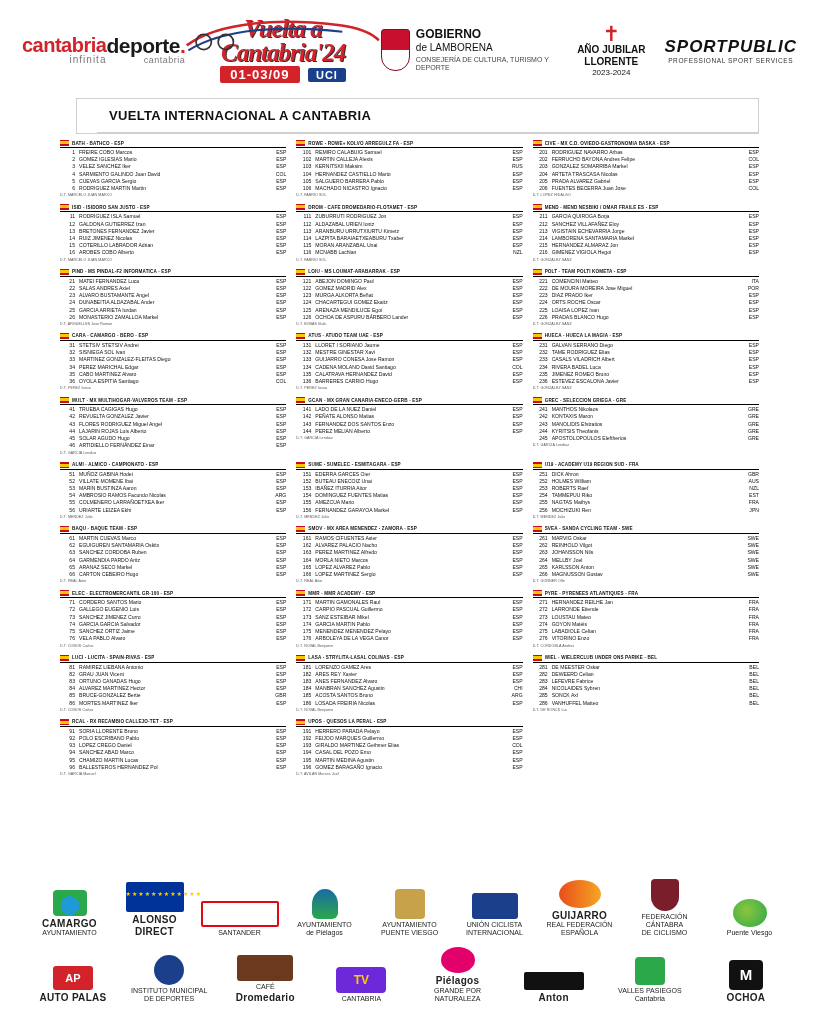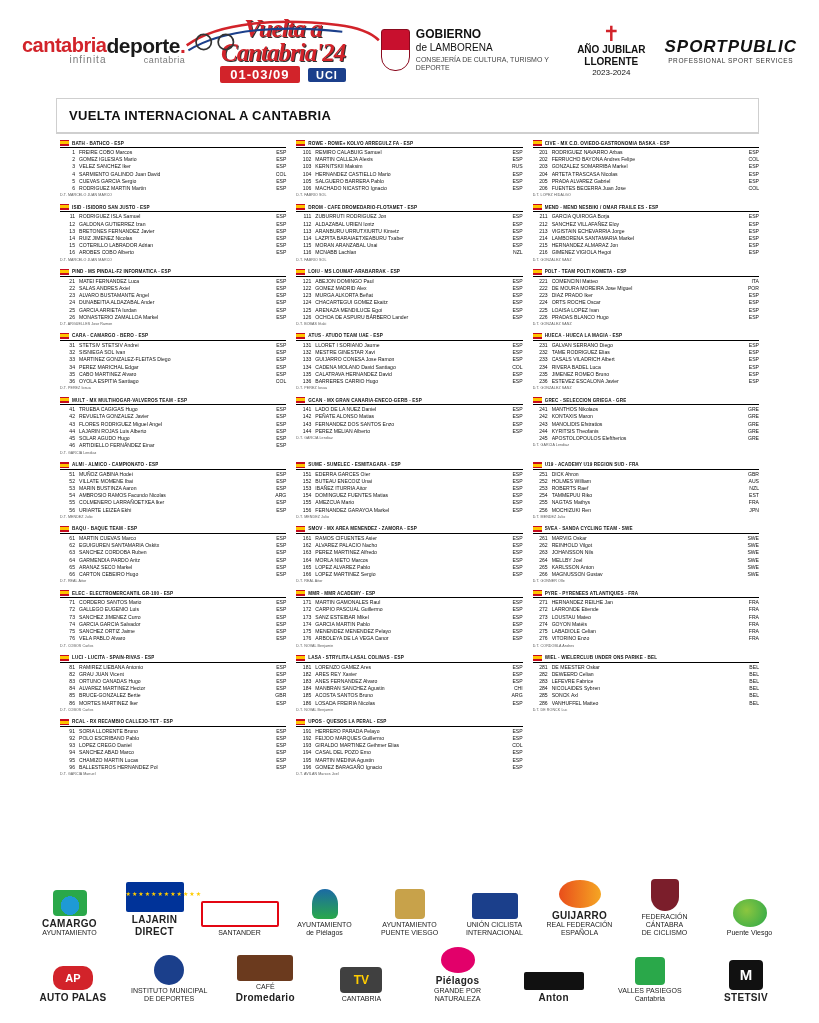--- a/index.html
+++ b/index.html
@@ -25,21 +25,21 @@
   .gob-text .l3{font-size:7px;color:#444;margin-top:2px;}
   .jubilar{text-align:center;font-size:9px;line-height:1.2;}
   .jubilar .cross{color:#d2232a;font-size:21px;line-height:1;}
   .jubilar .t1{font-weight:700;font-size:10px;}
   .jubilar .t2{font-size:8px;}
   .sportpublic{text-align:center;}
   .sportpublic .sp1{font-size:17px;font-weight:700;font-style:italic;letter-spacing:1px;}
   .sportpublic .sp2{font-size:6.5px;letter-spacing:.6px;color:#333;}
 
   
-  .titlebox{margin:6px 60px 0 56px;border:1px solid #cfcfcf;}
+  .titlebox{margin:6px 60px 0 76px;border:1px solid #cfcfcf;padding-left:20px;}
   .titlebox .t1{font-size:13px;font-weight:700;padding:9px 12px;border-bottom:1px solid #cfcfcf;letter-spacing:.3px;}
   .titlebox .t2{font-size:12px;font-weight:700;padding:8px 12px;letter-spacing:.3px;}
 
   
   .grid{margin:6px 60px 0 60px;display:grid;grid-template-columns:1fr 1fr 1fr;column-gap:10px;row-gap:0;}
   .team{margin-bottom:7px;break-inside:avoid;}
   .team-head{display:flex;align-items:center;gap:3px;border-bottom:1px solid #000;padding-bottom:1px;}
   .flag{width:9px;height:6px;flex:0 0 auto;background:#d2232a;}
   .flag.esp{background:linear-gradient(#c60b1e 25%,#ffc400 25%,#ffc400 75%,#c60b1e 75%);}
   .team-name{font-size:4.6px;font-weight:700;letter-spacing:.15px;white-space:nowrap;overflow:hidden;text-overflow:ellipsis;}
@@ -59,24 +59,24 @@
   .m-camargo{width:34px;height:26px;background:radial-gradient(circle at 50% 60%,#1e9ad6 0 40%,#2aa84a 41% 100%);border-radius:4px;}
   .m-europe{width:58px;height:30px;background:#003399;border-radius:2px;position:relative;}
   .m-europe:after{content:"★★★★★★★★★★★★";position:absolute;inset:0;color:#ffcc00;font-size:6px;letter-spacing:1px;text-align:center;padding-top:9px;}
   .m-santander{width:74px;height:22px;border:2px solid #e30613;border-radius:2px;color:#e30613;font-size:9px;font-weight:700;line-height:18px;}
   .m-pielagos{width:26px;height:30px;background:linear-gradient(#1b6aa5,#2aa84a);border-radius:50% 50% 6px 6px;}
   .m-puentev{width:30px;height:30px;background:#c8a24a;border-radius:4px;}
   .m-uci{width:46px;height:26px;background:#1b3f8b;border-radius:3px;color:#fff;font-size:12px;font-weight:700;line-height:26px;}
   .m-rfec{width:42px;height:28px;background:linear-gradient(90deg,#e94e1b,#f5a623);border-radius:50%;}
   .m-fcc{width:28px;height:32px;background:#7b1e2b;border-radius:4px 4px 14px 14px;}
   .m-viesgo{width:34px;height:28px;background:radial-gradient(circle at 40% 40%,#8cc63f,#2aa84a);border-radius:50%;}
-  .m-autopalas{width:40px;height:24px;background:#d2232a;border-radius:10px;color:#fff;font-size:11px;font-weight:700;line-height:24px;}
+  .m-autopalas{width:40px;height:24px;background:#d2232a;border-radius:3px;color:#fff;font-size:11px;font-weight:700;line-height:24px;}
   .m-imd{width:30px;height:30px;background:#1b3f8b;border-radius:50%;}
   .m-dromedario{width:56px;height:26px;background:#6b3a1e;border-radius:3px;color:#fff;font-size:9px;font-style:italic;font-weight:700;line-height:26px;}
-  .m-tv{width:42px;height:26px;background:#404040;border-radius:4px;color:#ffcc00;font-size:12px;font-weight:700;line-height:26px;}
+  .m-tv{width:50px;height:26px;background:#6d28d9;border-radius:4px;color:#ffcc00;font-size:12px;font-weight:700;line-height:26px;}
   .m-pielagos2{width:34px;height:26px;background:#e2006a;border-radius:50%;}
   .m-spiuk{width:60px;height:18px;background:#111;border-radius:2px;color:#fff;font-size:11px;font-weight:700;line-height:18px;letter-spacing:1px;}
   .m-valles{width:30px;height:28px;background:#2aa84a;border-radius:4px;}
   .m-maglia{width:34px;height:30px;background:#111;border-radius:4px;color:#fff;font-size:15px;font-weight:700;line-height:30px;}
 </style>
 </head>
 <body>
 
 <div class="page">
 
@@ -1244,21 +1244,21 @@
             <span class="nat">ESP</span>
           </div>
         </div>
         <div class="dirname">D.T. AVILAN Marcos Joel</div>
       </div>
     </div>
 
   <div class="footer">
     <div class="sprow">
       <div class="sp"><span class="mark m-camargo"></span><span class="big">CAMARGO</span><div>AYUNTAMIENTO</div></div>
-      <div class="sp"><span class="mark m-europe"></span><span class="big">LAJARIN DIRECT</span></div>
+      <div class="sp"><span class="mark m-europe"></span><span class="big">ALONSO DIRECT</span></div>
       <div class="sp"><span class="mark m-santander"></span><span>SANTANDER</span></div>
       <div class="sp"><span class="mark m-pielagos"></span><span>AYUNTAMIENTO</span><div>de Piélagos</div></div>
       <div class="sp"><span class="mark m-puentev"></span><span>AYUNTAMIENTO</span><div>PUENTE VIESGO</div></div>
       <div class="sp">
           <span class="mark m-uci"></span>
           <div>UNIÓN CICLISTA INTERNACIONAL</div>
         </div>
       <div class="sp"><span class="mark m-rfec"></span><span class="big">GUIJARRO</span><div>REAL FEDERACIÓN ESPAÑOLA</div></div>
       <div class="sp"><span class="mark m-fcc"></span><span>FEDERACIÓN CÁNTABRA</span><div>DE CICLISMO</div></div>
       <div class="sp"><span class="mark m-viesgo"></span><span>Puente Viesgo</span></div>
@@ -1267,17 +1267,17 @@
       <div class="sp"><span class="mark m-autopalas">AP</span><span class="big">AUTO PALAS</span></div>
       <div class="sp"><span class="mark m-imd"></span><span>INSTITUTO MUNICIPAL</span><div>DE DEPORTES</div></div>
       <div class="sp"><span class="mark m-dromedario"></span><div>CAFÉ</div><span class="big">Dromedario</span></div>
       <div class="sp">
           <span class="mark m-tv">TV</span>
           <div>CANTABRIA</div>
         </div>
       <div class="sp"><span class="mark m-pielagos2"></span><span class="big">Piélagos</span><div>GRANDE POR NATURALEZA</div></div>
       <div class="sp"><span class="mark m-spiuk"></span><span class="big">Anton</span></div>
       <div class="sp"><span class="mark m-valles"></span><span>VALLES PASIEGOS</span><div>Cantabria</div></div>
-      <div class="sp"><span class="mark m-maglia">M</span><span class="big">STETSIV</span></div>
+      <div class="sp"><span class="mark m-maglia">M</span><span class="big">OCHOA</span></div>
     </div>
   </div>
 
 </div>
 
 </body></html>

